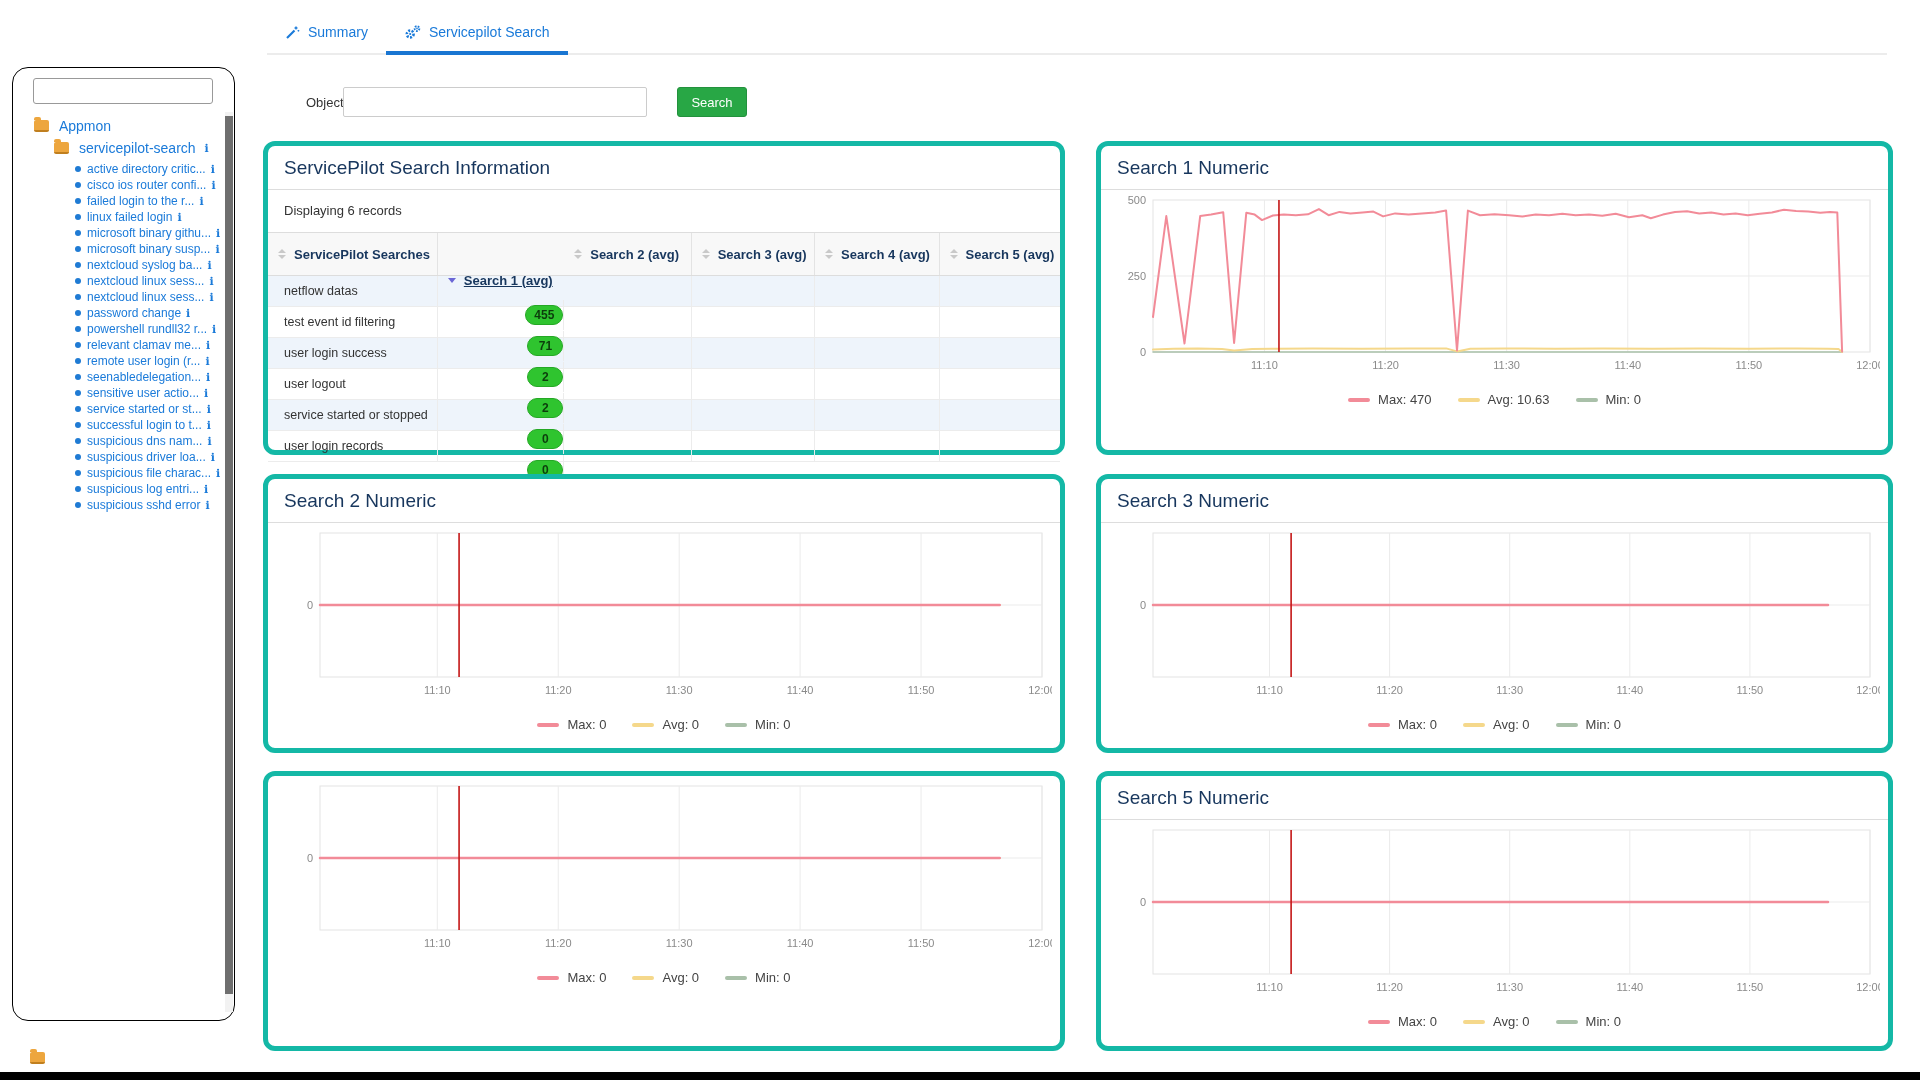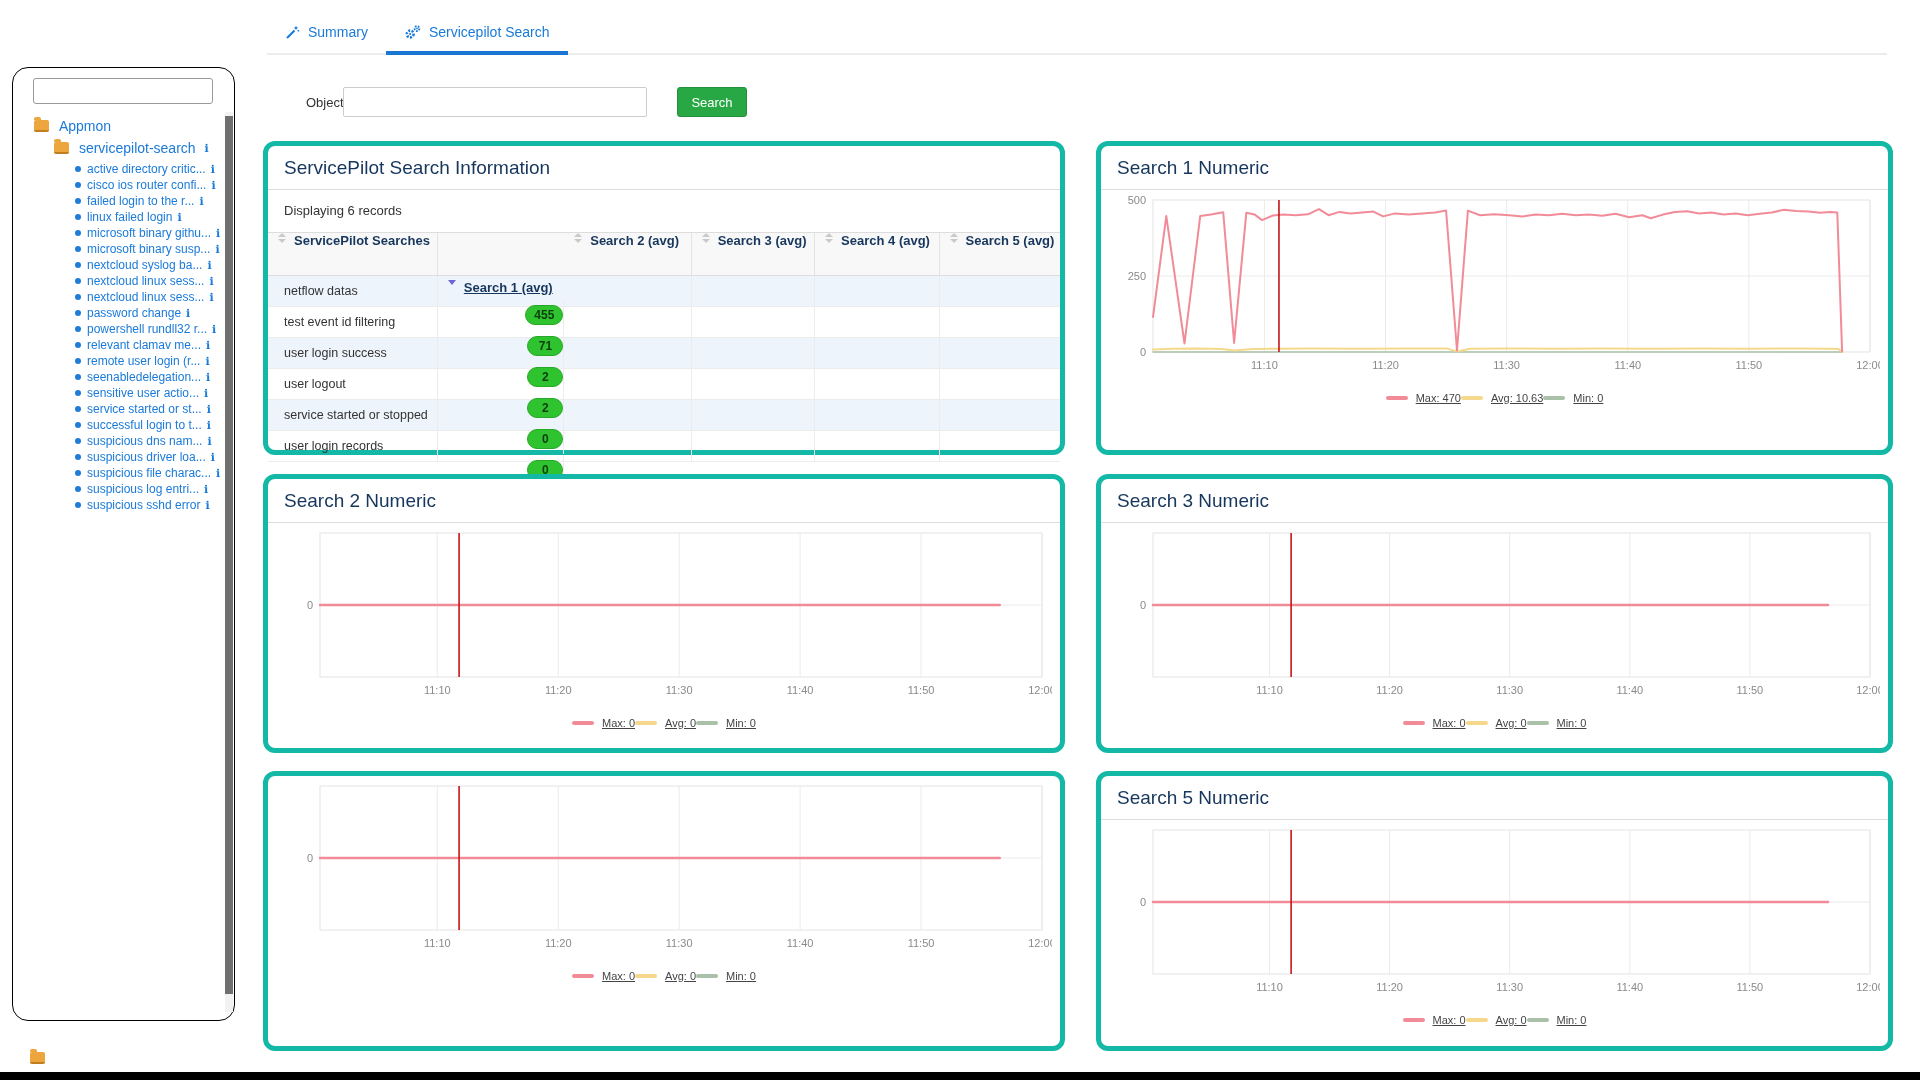--- a/index.html
+++ b/index.html
@@ -53,21 +53,21 @@
   #panel-c0{left:1096px;top:141px;width:797px;height:314px;}
   #panel-c1{left:263px;top:474px;width:802px;height:279px;}
   #panel-c2{left:1096px;top:474px;width:797px;height:279px;}
   #panel-c3{left:263px;top:771px;width:802px;height:280px;}
   #panel-c4{left:1096px;top:771px;width:797px;height:280px;}
 
   
   #status-row{height:42px;line-height:42px;padding:0 16px;font-size:13px;color:#333;
         border-bottom:1px solid #ddd;}
   #thead{display:flex;height:42px;background:#f8f8f8;border-bottom:1px solid #ddd;}
-  .th{display:flex;align-items:flex-start;padding-left:10px;box-sizing:border-box;
+  .th{display:flex;align-items:center;padding-left:10px;box-sizing:border-box;
       border-right:1px solid #e3e3e3;font-size:13px;font-weight:bold;color:#17365d;cursor:pointer;}
   .th:last-child{border-right:none;}
   .th.sorted{background:#efefef;}
   .th.sorted .thl{text-decoration:underline;}
   .c1{width:172px;} .c2{width:128px;margin-top:47px;} .c3{width:129px;} .c4{width:125px;} .c5{width:126px;} .c6{width:122px;}
   .sort{display:inline-flex;flex-direction:column;gap:2px;margin-right:8px;}
   .sort .up{width:0;height:0;border-left:4px solid transparent;border-right:4px solid transparent;
         border-bottom:4px solid #c9c9c9;}
   .sort .dn{width:0;height:0;border-left:4px solid transparent;border-right:4px solid transparent;
         border-top:4px solid #c9c9c9;}
@@ -77,21 +77,21 @@
   .trow.odd{background:#eef4fb;}
   .td{height:100%;display:flex;align-items:center;box-sizing:border-box;border-right:1px solid #ececec;}
   .td:last-child{border-right:none;}
   .td.name{padding-left:16px;color:#333;}
   .td.center{justify-content:flex-end;}
   .badge{display:inline-block;min-width:18px;padding:2px 8px;border-radius:11px;background:#2fc42f;
         border:1px solid #25a825;color:#0c3d0c;font-size:12px;text-align:center;font-weight:bold;}
 
   
   .chart-wrap{padding:0 16px;}
-  .legend{display:flex;justify-content:center;margin-top:10px;font-size:11px;color:#444;text-decoration:underline;}
+  .legend{display:flex;justify-content:center;gap:26px;margin-top:10px;font-size:13px;color:#444;}
   .litem{display:inline-flex;align-items:center;}
   .dash{width:22px;height:4px;border-radius:2px;display:inline-block;margin-right:8px;}
   svg text{font-family:"Liberation Sans",sans-serif;}
 </style>
 </head>
 <body>
 
 <div id="sidebar">
   <input id="sidebar-search" type="text" value="" style="">
   <div class="tree-root-row">

